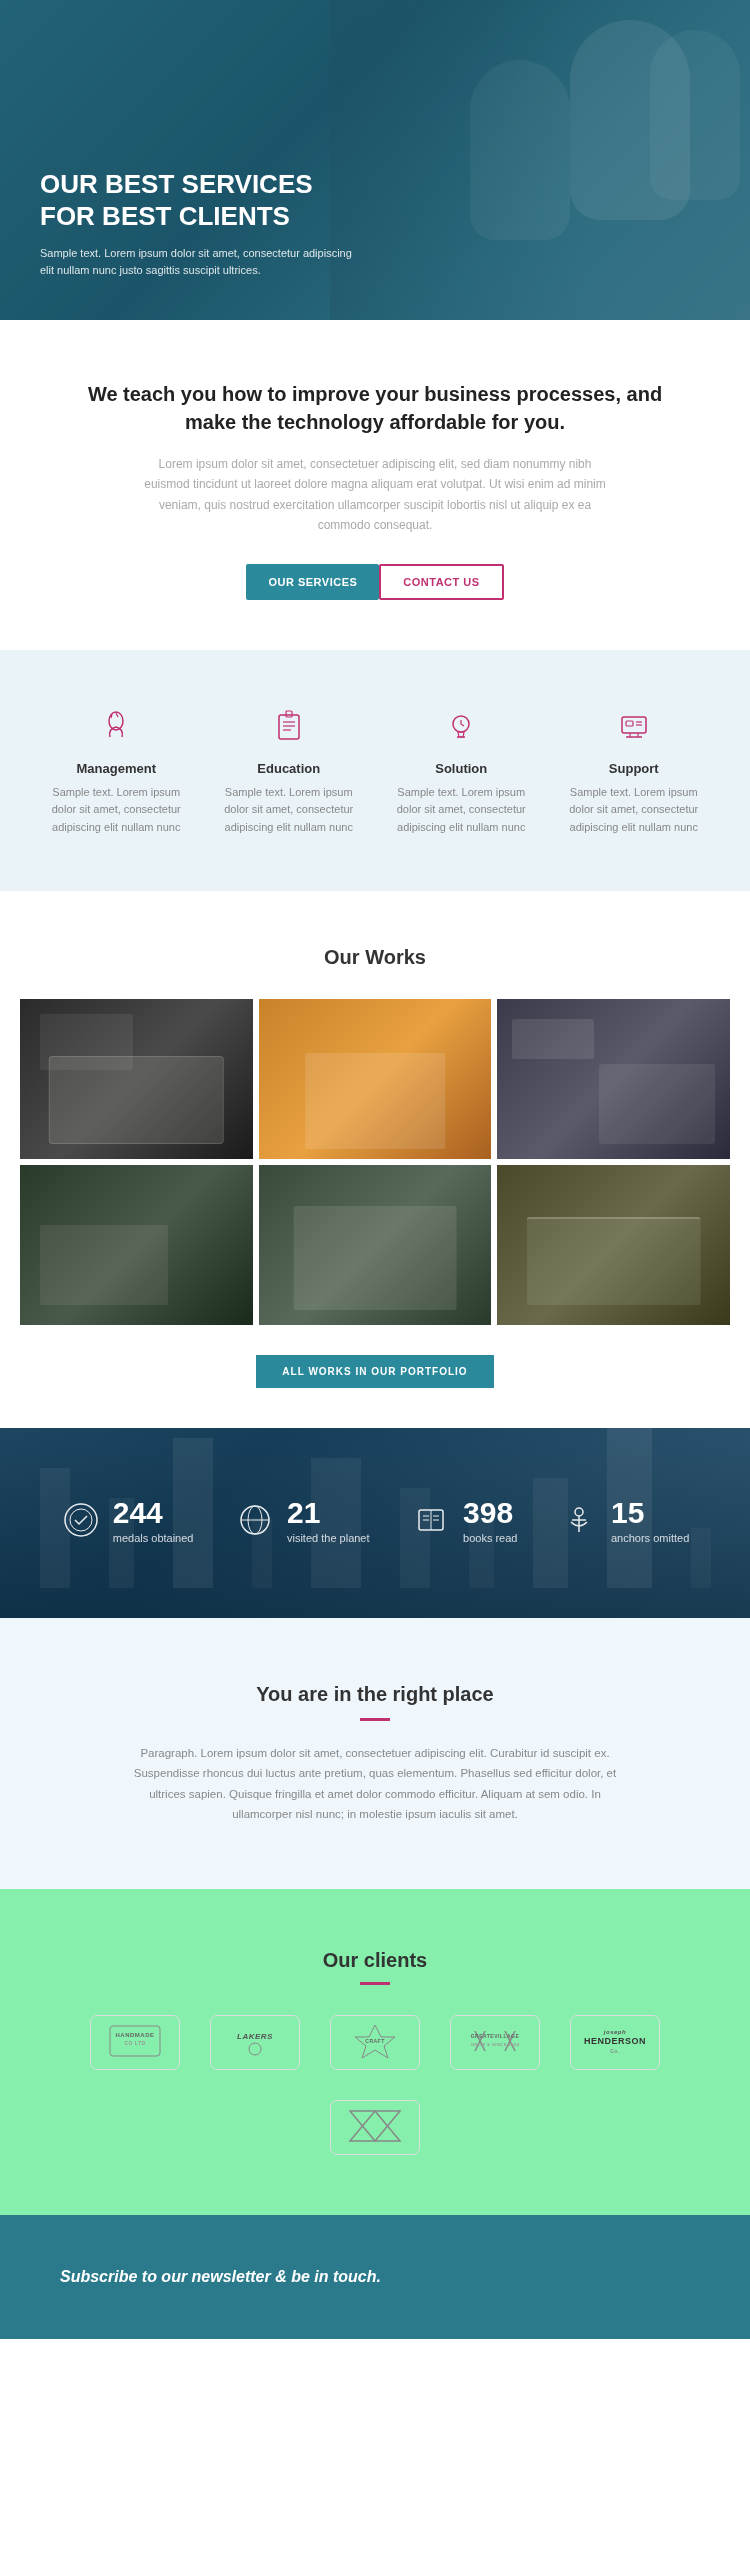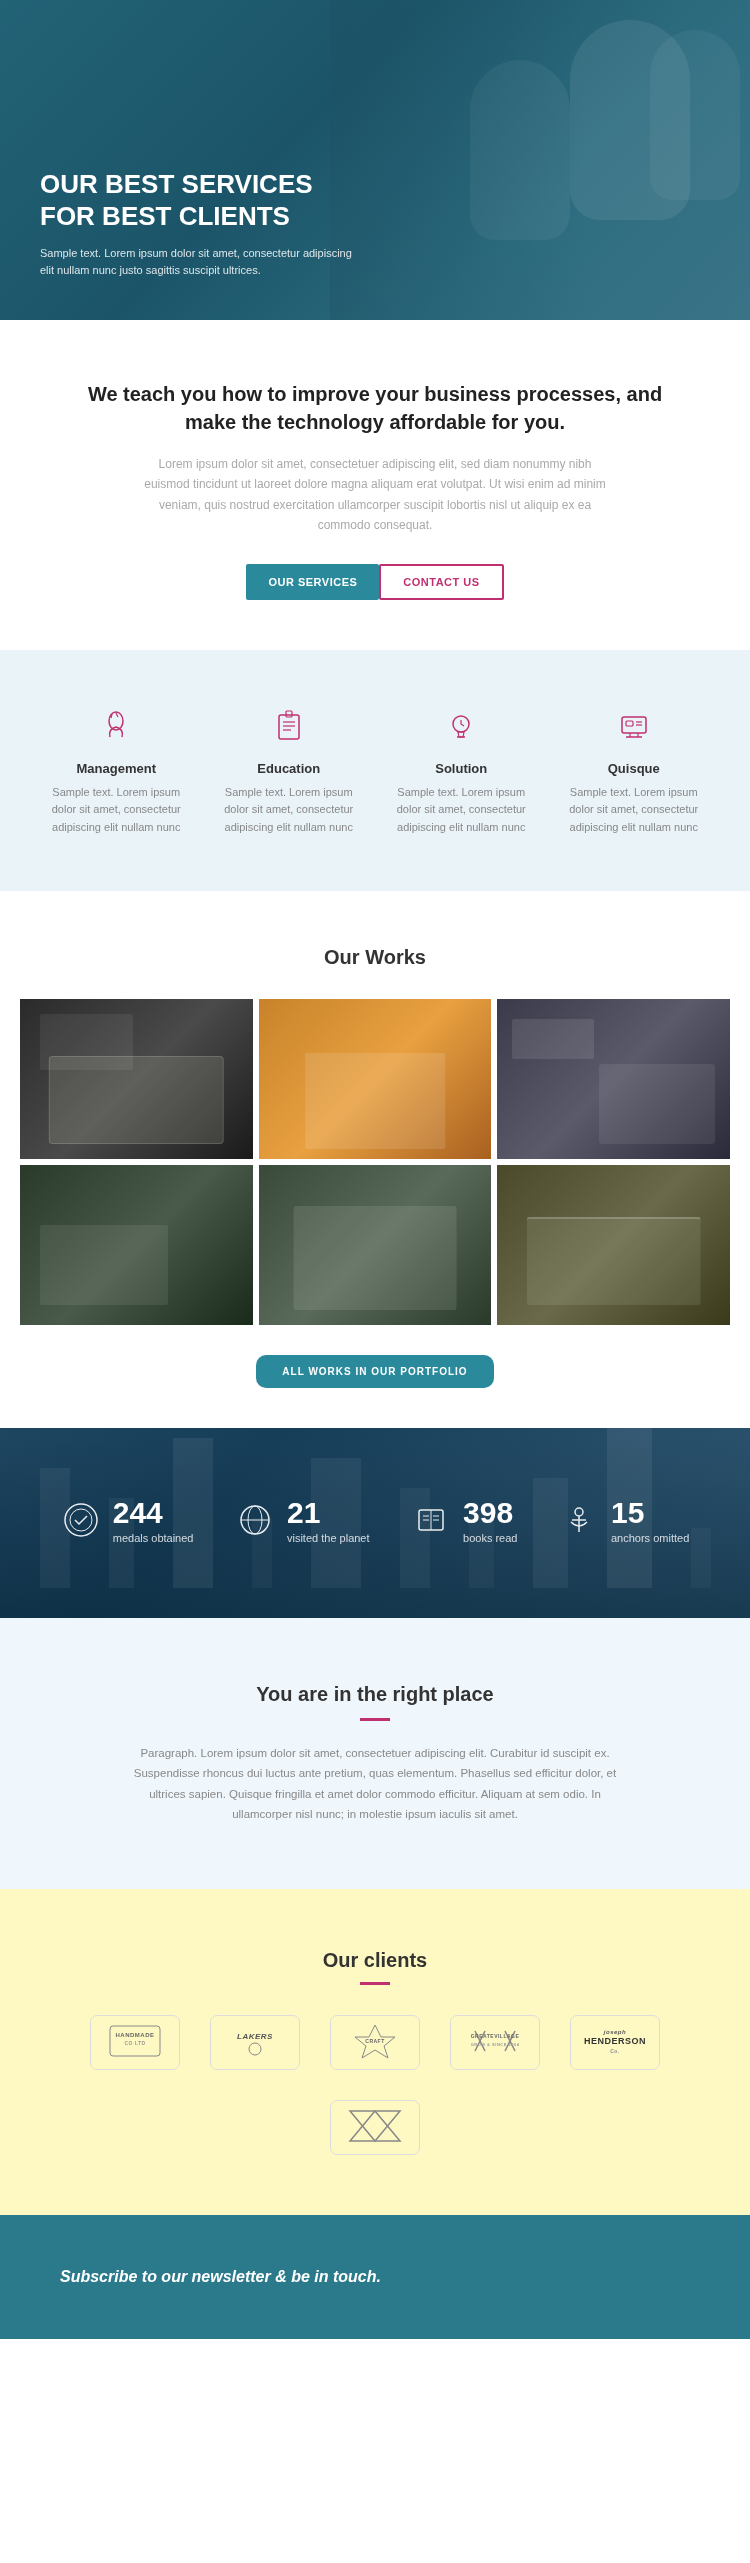--- a/index.html
+++ b/index.html
@@ -164,21 +164,21 @@
 
     .btn-portfolio {
       background: #2a8a9c;
       color: #fff;
       border: none;
       padding: 11px 26px;
       font-size: 10px;
       font-weight: 600;
       letter-spacing: 1px;
       cursor: pointer;
-      border-radius: 10px;
+      border-radius: 0;
       text-transform: uppercase;
     }
 
     
     .stats {
       position: relative;
       background: linear-gradient(135deg, #2a5a7c 0%, #1a4a6c 30%, #3a6a8c 70%, #4a7a9c 100%);
       padding: 70px 40px;
       overflow: hidden;
     }
@@ -232,21 +232,21 @@
     .right-place-text {
       font-size: 11.5px;
       color: #888;
       line-height: 1.75;
       max-width: 500px;
       margin: 0 auto;
     }
 
     
     .clients {
-      background: #fef9c3;
+      background: #86efac;
       padding: 60px 40px;
       text-align: center;
     }
     .clients .section-title { margin-bottom: 10px; }
     .clients-logos {
       display: flex;
       justify-content: center;
       align-items: center;
       gap: 30px;
       flex-wrap: wrap;
@@ -390,21 +390,21 @@
       <div class="service-icon">
         <svg class="icon-sm" viewBox="0 0 36 36" fill="none" xmlns="http://www.w3.org/2000/svg">
           <rect x="6" y="8" width="24" height="16" rx="2" stroke="#c03070" stroke-width="1.5" fill="none"></rect>
           <rect x="10" y="12" width="7" height="5" rx="1" stroke="#c03070" stroke-width="1.2" fill="none"></rect>
           <line x1="20" y1="13" x2="26" y2="13" stroke="#c03070" stroke-width="1.2"></line>
           <line x1="20" y1="16" x2="26" y2="16" stroke="#c03070" stroke-width="1.2"></line>
           <path d="M14 24 L14 28 M22 24 L22 28" stroke="#c03070" stroke-width="1.2"></path>
           <line x1="10" y1="28" x2="26" y2="28" stroke="#c03070" stroke-width="1.5"></line>
         </svg>
       </div>
-      <div class="service-name">Quisque</div>
+      <div class="service-name">Support</div>
       <div class="service-desc">Sample text. Lorem ipsum dolor sit amet, consectetur adipiscing elit nullam nunc</div>
     </div>
   </div>
 </section>
 
 <section class="works">
   <h2 class="section-title">Our Works</h2>
   <div class="works-grid">
     <div class="work-item work-1">
       <div style="position:absolute;bottom:15px;left:50%;transform:translateX(-50%);width:75%;height:55%;background:rgba(180,180,160,0.2);border-radius:4px;border:1px solid rgba(255,255,255,0.15);"></div>

